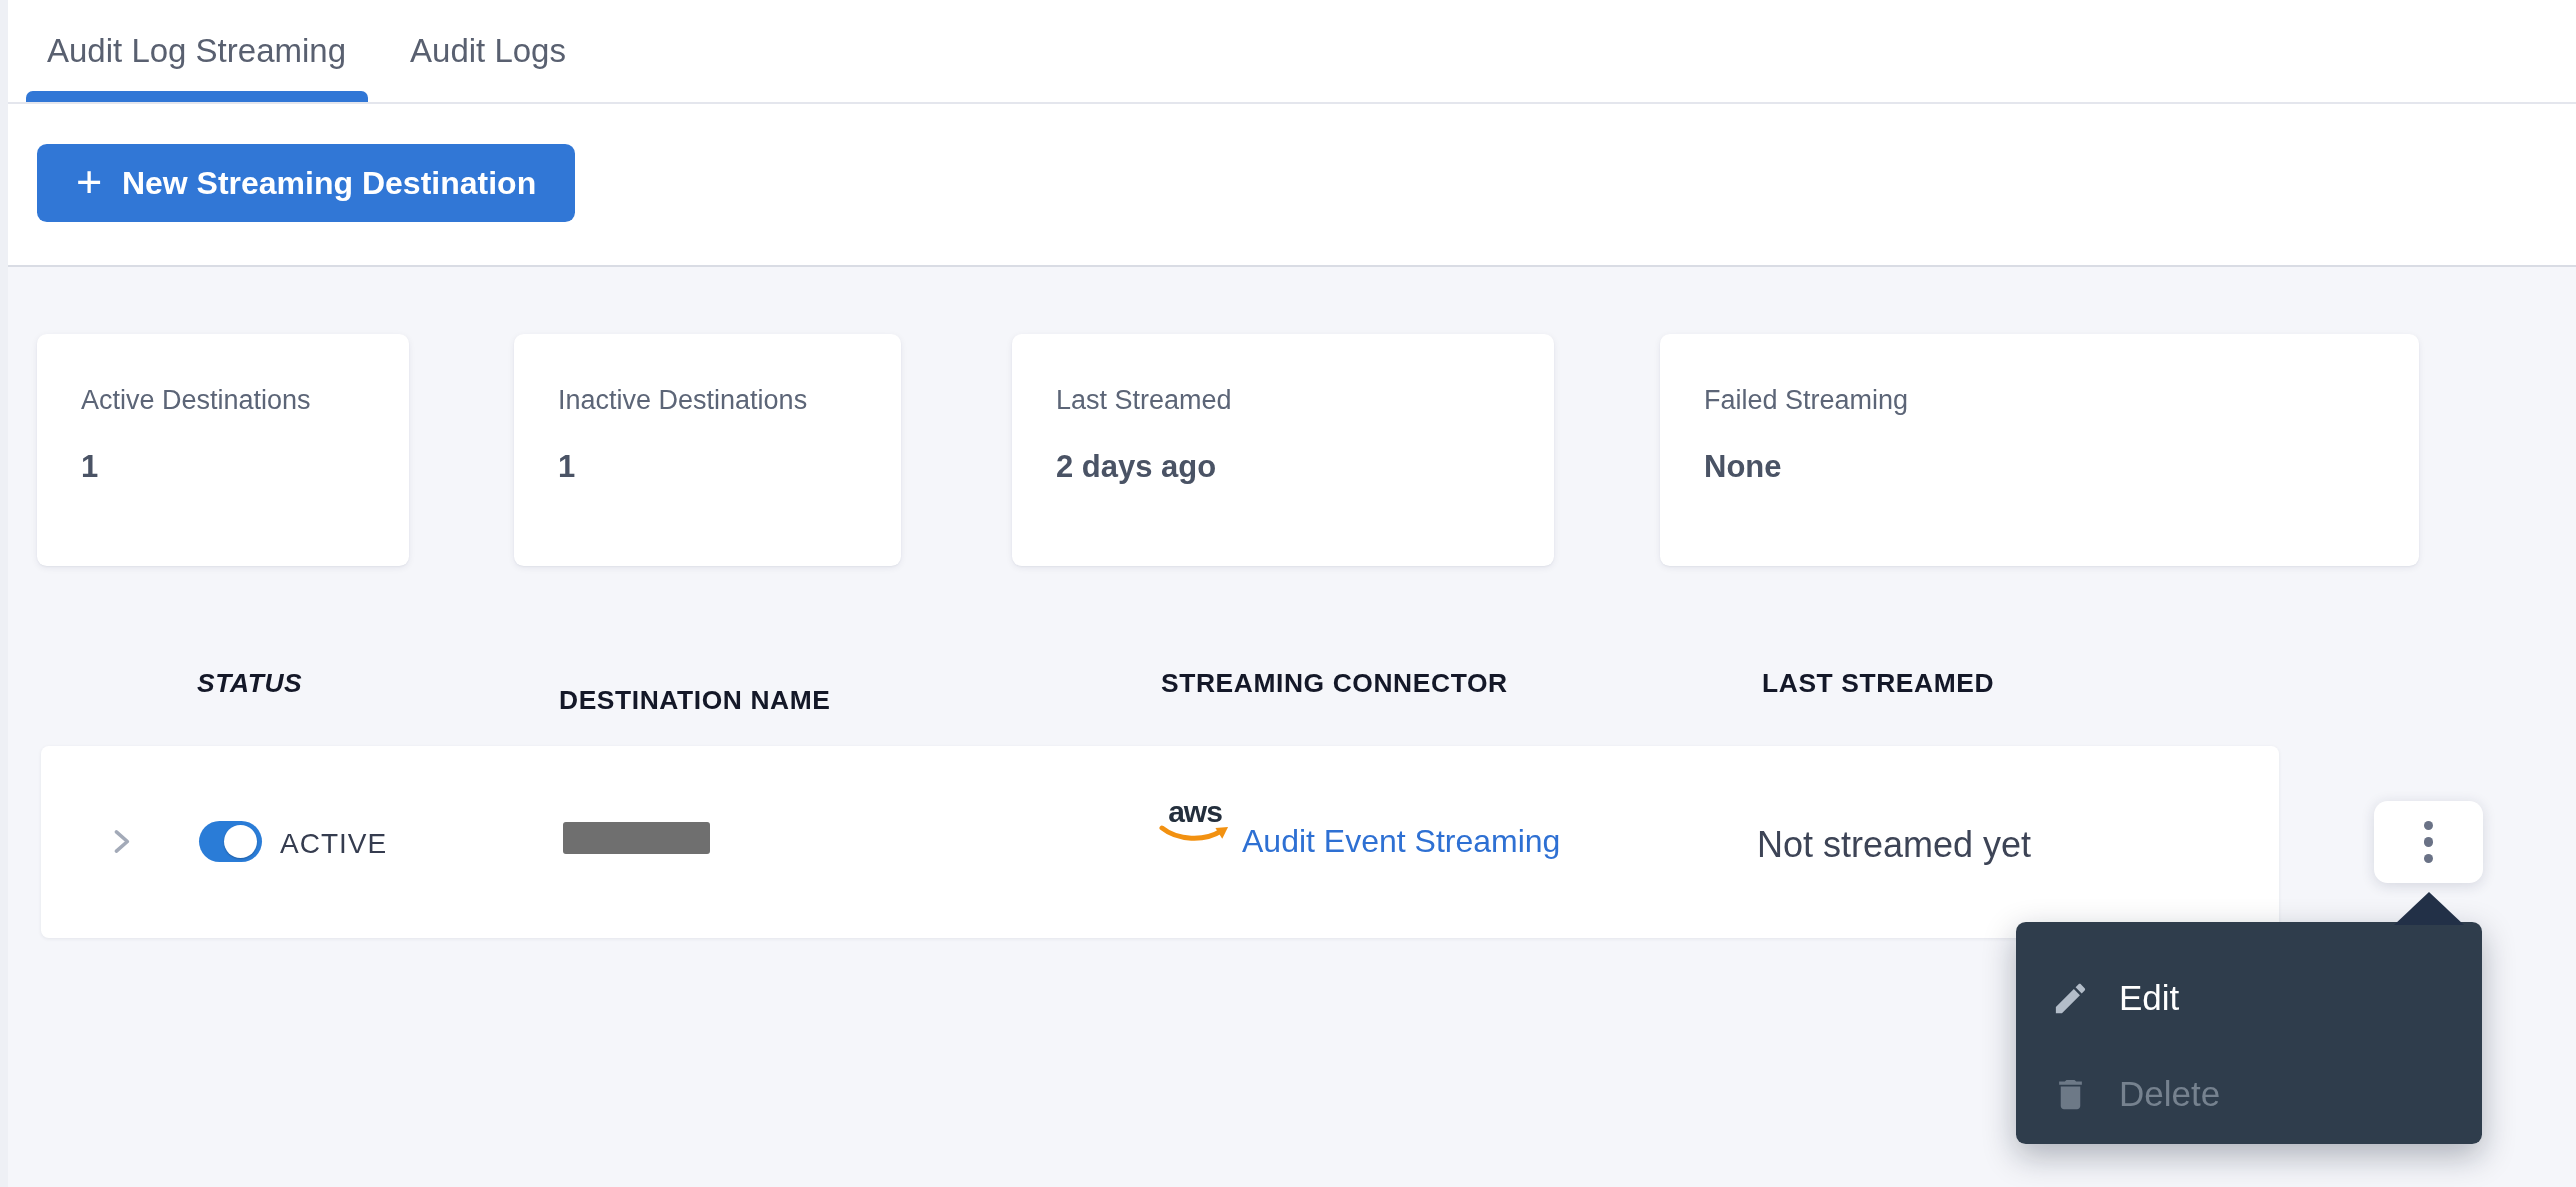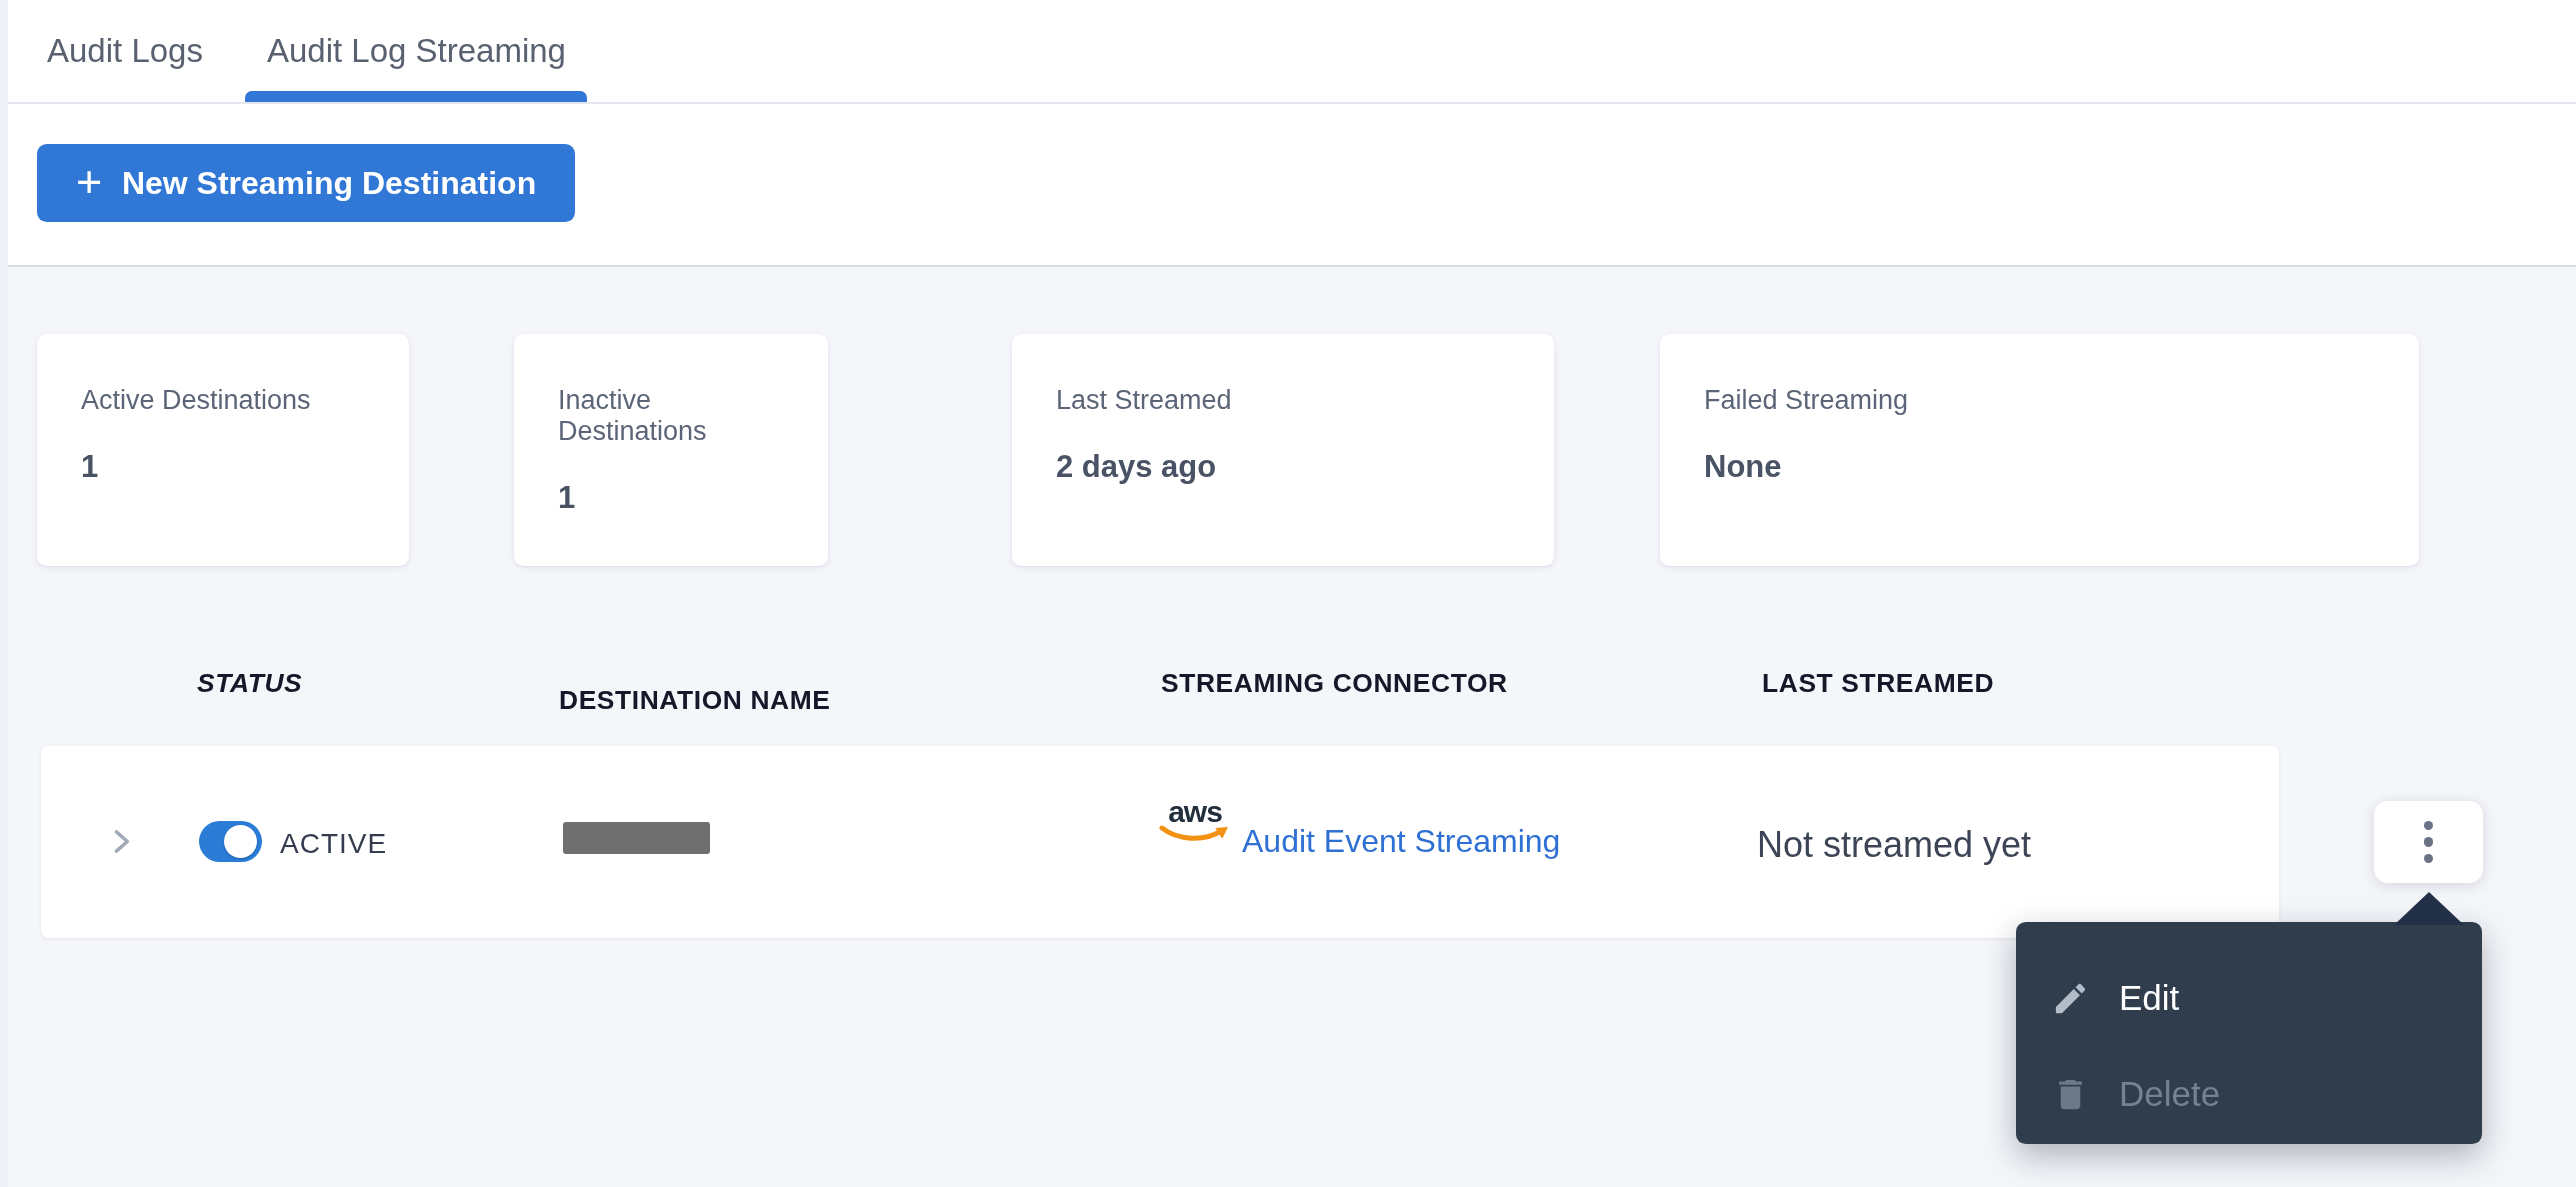--- a/index.html
+++ b/index.html
@@ -42,21 +42,21 @@
   .content{position:absolute;left:0;top:267px;width:2576px;height:920px;}
 
   .stat-card{
     position:absolute;top:67px;height:232px;background:#fff;border-radius:9.8px;
     box-shadow:0 2px 7.8px rgba(25,35,70,.07), 0 1px 2px rgba(25,35,70,.05);
     padding:51px 29px 0 44px;
   }
   .stat-card .stat-label{font-size:27px;color:#5c6577;}
   .stat-card .stat-value{margin-top:33px;font-size:31px;font-weight:700;color:#4a5365;}
   .card-1{left:37px;width:372px;}
-  .card-2{left:514px;width:314px;}
+  .card-2{left:514px;width:387px;}
   .card-3{left:1012px;width:542px;}
   .card-4{left:1660px;width:759px;}
 
   .col-header{
     position:absolute;top:401px;font-size:26.4px;font-weight:800;color:#141828;letter-spacing:0.6px;white-space:nowrap;
   }
   .col-status{left:197px;font-style:italic;}
   .col-destination{left:559px;margin-top:17px;}
   .col-connector{left:1161px;}
   .col-laststreamed{left:1762px;}
@@ -108,26 +108,26 @@
   .menu-item.disabled{color:#76828f;cursor:default;}
   .menu-icon{flex:0 0 auto;}
 </style>
 </head>
 <body>
 
 <div class="screen">
   <div class="edge-strip"></div>
 
   <div class="tabs-bar">
-    <div class="tab">
-      <span>Audit Logs</span>
-    </div>
     <div class="tab active">
       <span>Audit Log Streaming</span>
       <span class="tab-underline"></span>
+    </div>
+    <div class="tab">
+      <span>Audit Logs</span>
     </div>
   </div>
 
   <div class="actions-bar">
     <button class="primary-btn">
       <span class="plus">+</span>
       <span>New Streaming Destination</span>
     </button>
   </div>
 

